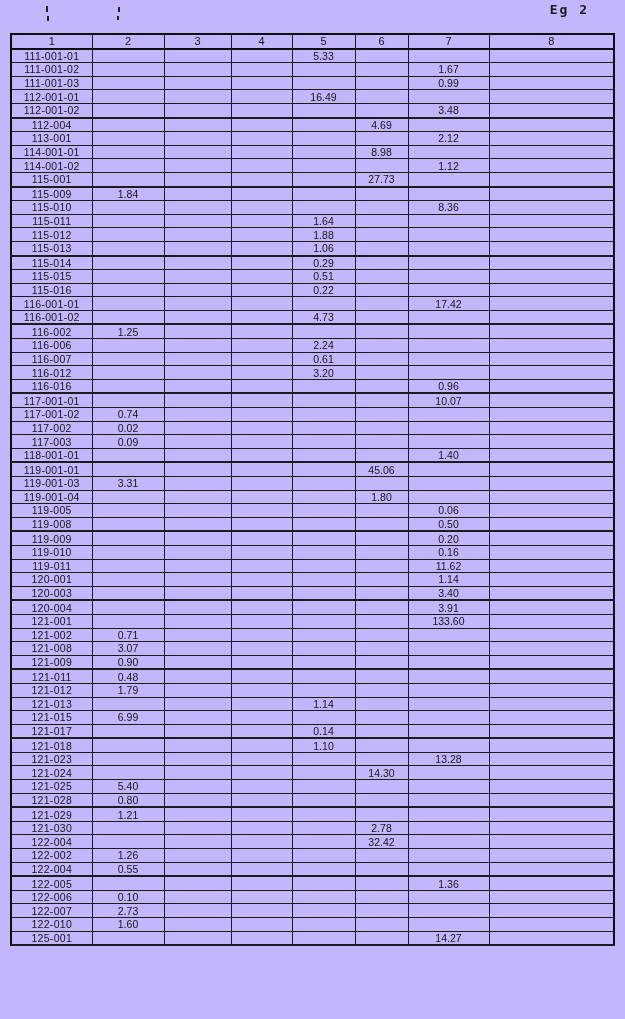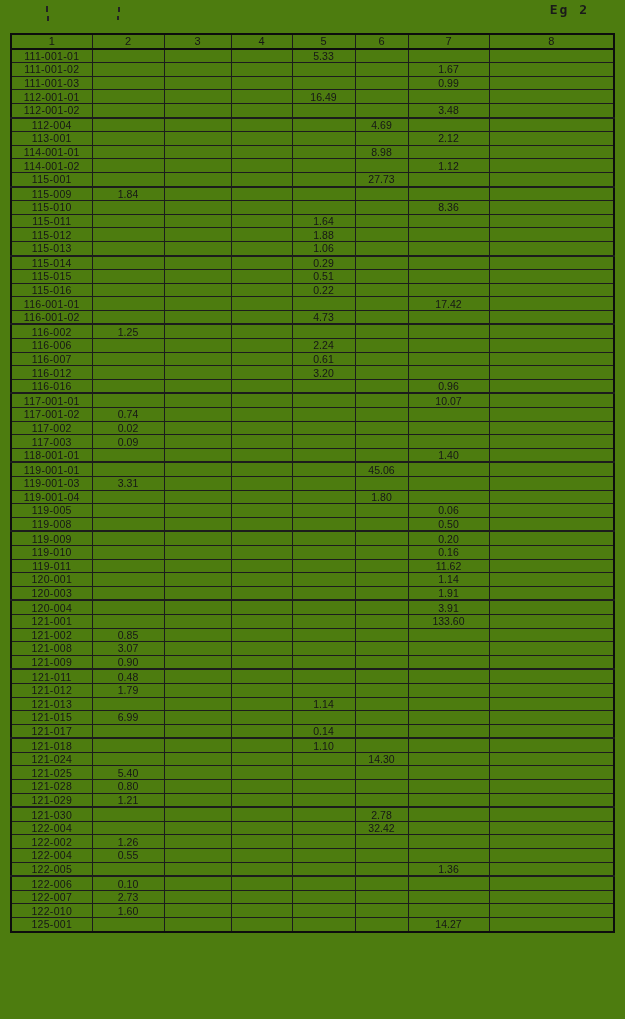--- a/index.html
+++ b/index.html
@@ -5,21 +5,21 @@
   html, body {
     margin: 0;
     padding: 0;
     background: #ffffff;
     font-family: "Liberation Sans", sans-serif;
   }
   .page {
     position: relative;
     width: 625px;
     height: 1019px;
-    background: #4d7c0f;
+    background: #c4b5fd;
     overflow: hidden;
     color: #111;
   }
   .corner-label {
     position: absolute;
     top: 2px;
     right: 36px;
     font-size: 13px;
     font-weight: bold;
     letter-spacing: 2px;
@@ -493,21 +493,21 @@
           <td>1.14</td>
           <td></td>
         </tr>
         <tr>
           <td class="id-cell">120-003</td>
           <td></td>
           <td></td>
           <td></td>
           <td></td>
           <td></td>
-          <td>1.91</td>
+          <td>3.40</td>
           <td></td>
         </tr>
         <tr>
           <td class="id-cell">120-004</td>
           <td></td>
           <td></td>
           <td></td>
           <td></td>
           <td></td>
           <td>3.91</td>
@@ -518,21 +518,21 @@
           <td></td>
           <td></td>
           <td></td>
           <td></td>
           <td></td>
           <td>133.60</td>
           <td></td>
         </tr>
         <tr>
           <td class="id-cell">121-002</td>
-          <td>0.85</td>
+          <td>0.71</td>
           <td></td>
           <td></td>
           <td></td>
           <td></td>
           <td></td>
           <td></td>
         </tr>
         <tr>
           <td class="id-cell">121-008</td>
           <td>3.07</td>
@@ -604,20 +604,30 @@
           <td></td>
         </tr>
         <tr>
           <td class="id-cell">121-018</td>
           <td></td>
           <td></td>
           <td></td>
           <td>1.10</td>
           <td></td>
           <td></td>
+          <td></td>
+        </tr>
+        <tr>
+          <td class="id-cell">121-023</td>
+          <td></td>
+          <td></td>
+          <td></td>
+          <td></td>
+          <td></td>
+          <td>13.28</td>
           <td></td>
         </tr>
         <tr>
           <td class="id-cell">121-024</td>
           <td></td>
           <td></td>
           <td></td>
           <td></td>
           <td>14.30</td>
           <td></td>

